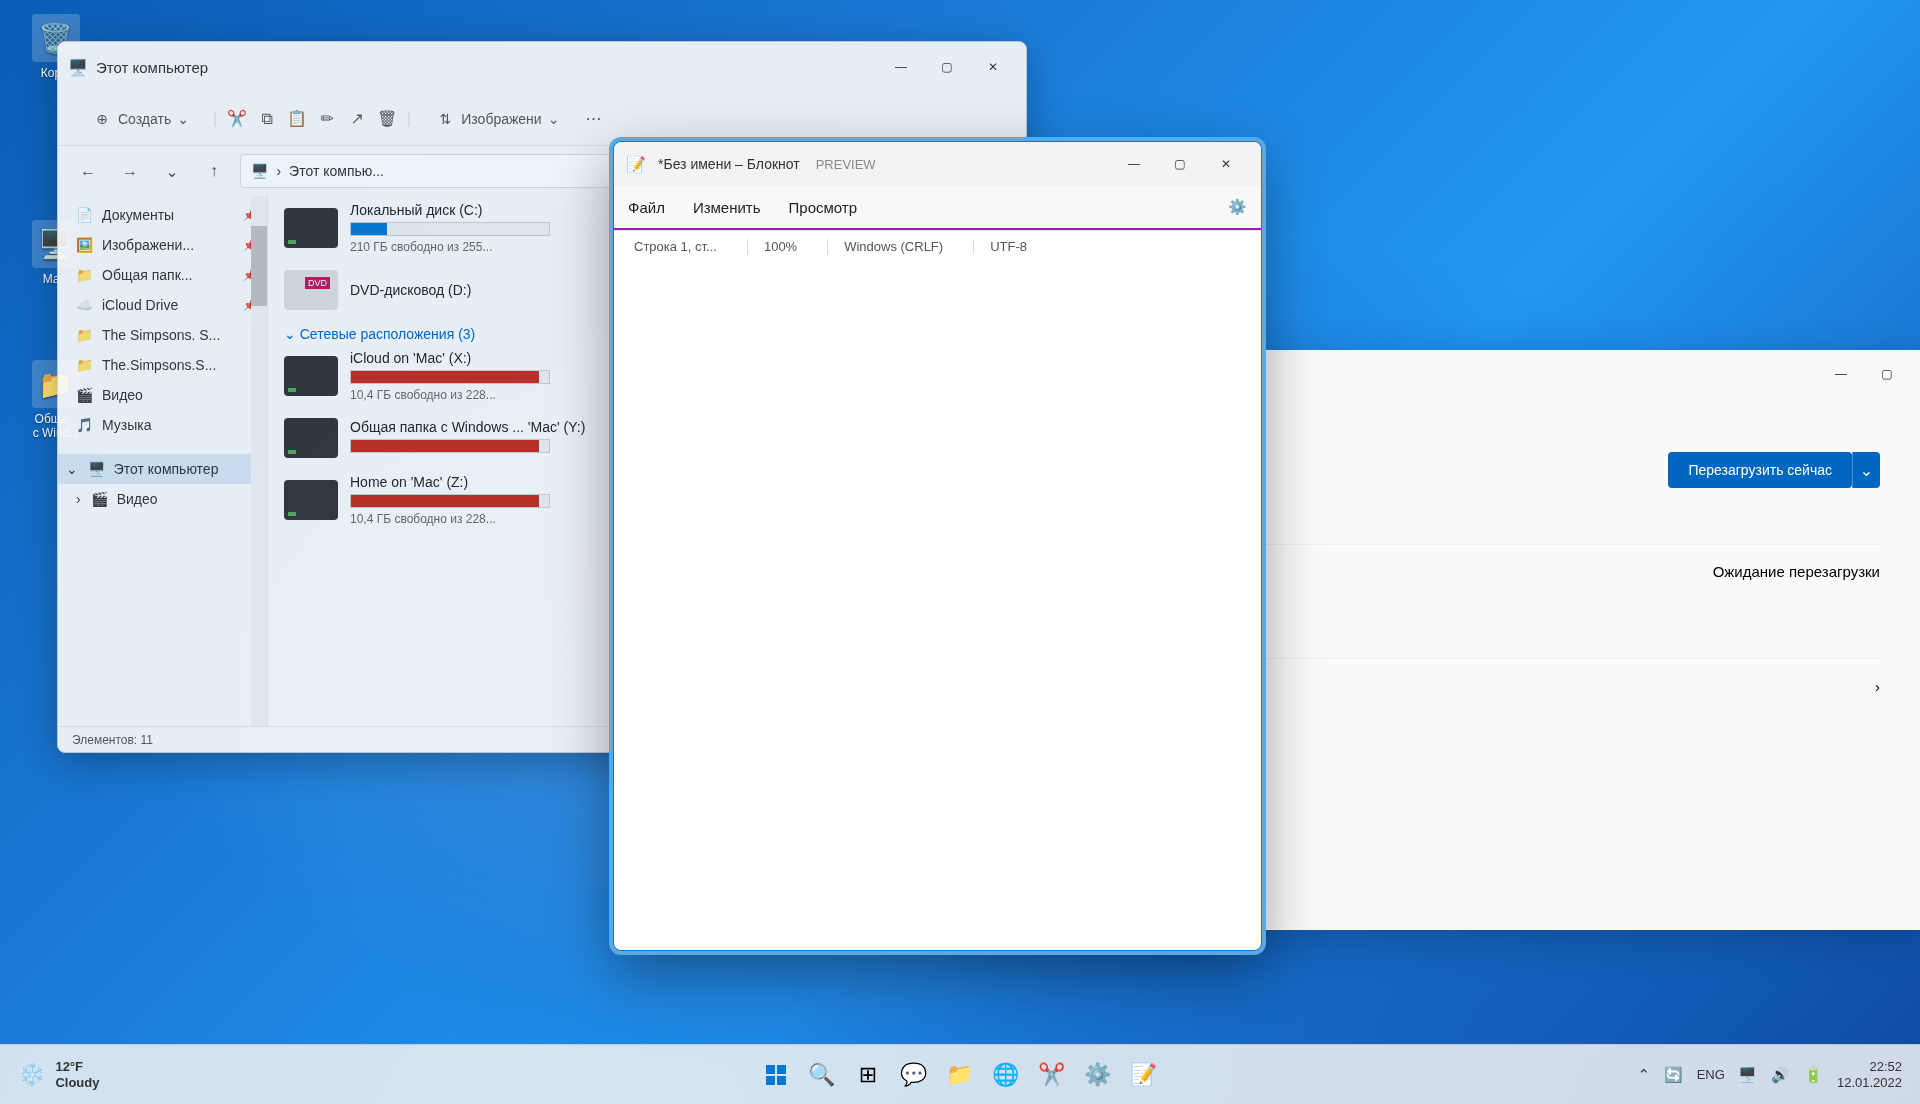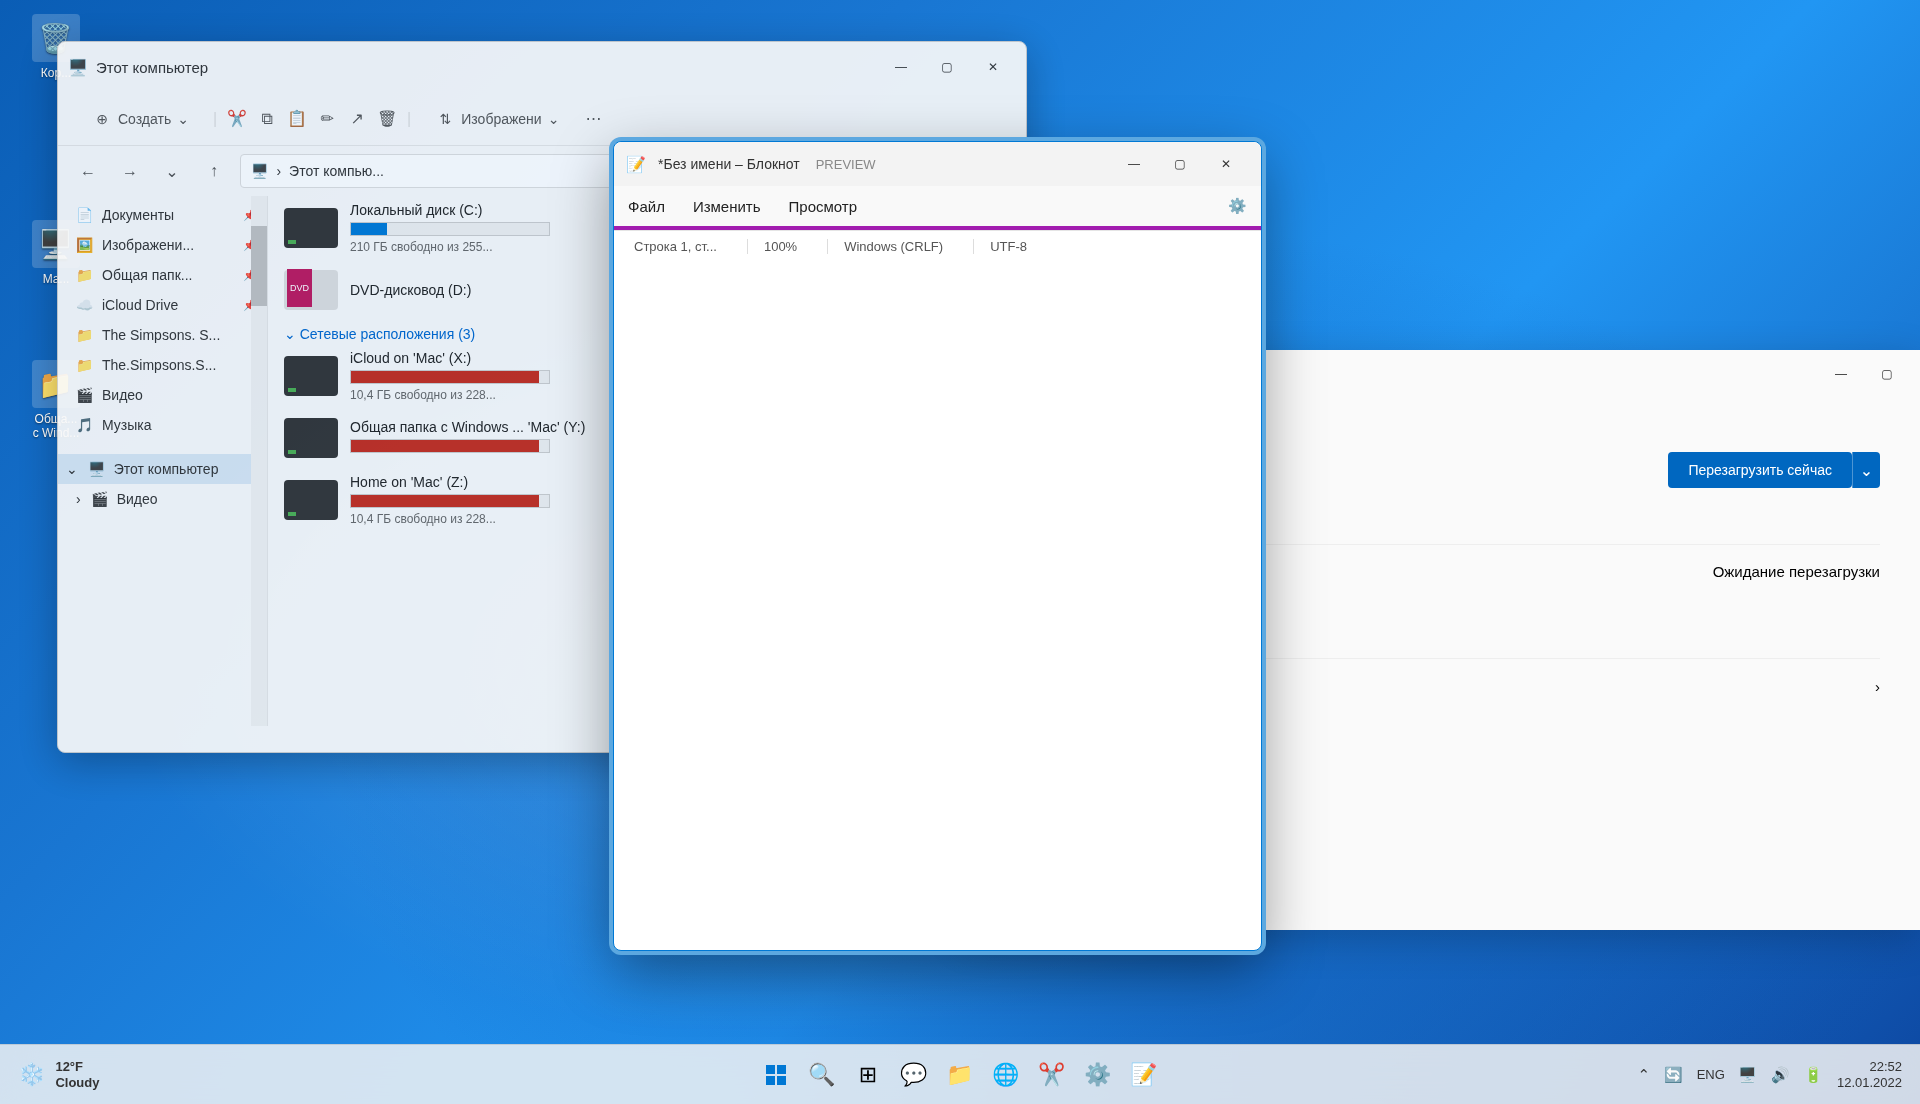--- a/index.html
+++ b/index.html
@@ -55,21 +55,21 @@
 .wup-item { display:flex; align-items:center; justify-content:space-between; padding:18px 0; border-top:1px solid #eee; font-size:15px; }
 .wup-pause { background:white; border:1px solid #ccc; padding:8px 18px; border-radius:4px; font-size:14px; }
 .wup-wc { position:absolute; top:8px; right:10px; display:flex; }
 
 
 .notepad { position: absolute; left: 613px; top: 141px; width: 649px; height: 810px; background: white; border: 1px solid #0078d4; box-shadow: 0 0 0 4px #5ca8e0, 0 20px 60px rgba(0,0,0,0.4); border-radius: 8px; display: flex; flex-direction: column; }
 .np-title { height: 44px; background: #f3f3f3; display: flex; align-items: center; padding: 0 12px; border-radius: 8px 8px 0 0; }
 .np-ico { width: 20px; height: 20px; margin-right: 12px; display:flex; align-items:center; justify-content:center; color:#0078d4; }
 .np-title-text { font-size: 14px; color: #333; }
 .np-preview { font-size: 13px; color: #888; margin-left: 16px; }
-.np-menu { height: 44px; background: #f9f9f9; display: flex; align-items: center; padding: 0 14px; gap: 28px; border-bottom: 4px solid #a21caf; }
+.np-menu { height: 44px; background: #f9f9f9; display: flex; align-items: center; padding: 0 14px; gap: 28px; border-bottom: 2px solid #a21caf; }
 .np-menu-item { font-size: 15px; color: #222; }
 .np-gear { margin-left: auto; }
 .np-body { flex: 1; padding: 14px 18px; font-family: Consolas, monospace; font-size: 17px; color: #222; }
 .cursor { border-left: 1px solid #000; animation: blink 1s infinite; display:inline-block; height:1.1em; vertical-align:text-bottom; }
 @keyframes blink { 50% { opacity: 0; } }
 .np-status { height: 32px; border-top: 1px solid #e5e5e5; display: flex; align-items: center; padding: 0 20px; gap: 30px; font-size: 13px; color: #555; }
 .np-status span { border-left: 1px solid #ddd; padding-left: 16px; }
 .np-status span:first-child { border: none; padding: 0; }
 
 
@@ -205,21 +205,21 @@
         <div class="drive-info">
           <div class="drive-name">Локальный диск (C:)</div>
           <div class="drive-bar">
               <div class="drive-fill" style="width:18%;background:#0078d4"></div>
             </div>
           <div class="drive-free">210 ГБ свободно из 255...</div>
         </div>
       </div>
       <div class="drive">
         <div class="drive-ico dvd">
-            <span style="font-size:9px;color:#fff;background:#be185d;padding:14px 3px;margin:3px">DVD</span>
+            <span style="font-size:9px;color:#fff;background:#be185d;padding:1px 3px;margin:21px">DVD</span>
           </div>
         <div class="drive-info">
             <div class="drive-name">DVD-дисковод (D:)</div>
           </div>
       </div>
       <div class="section-hdr">
           <span>⌄</span>
           <span>Сетевые расположения (3)</span>
         </div>
       <div class="drive">
@@ -252,20 +252,23 @@
         <div class="drive-info">
           <div class="drive-name">Home on 'Mac' (Z:)</div>
           <div class="drive-bar">
               <div class="drive-fill" style="width:95%;background:#c42b1c"></div>
             </div>
           <div class="drive-free">10,4 ГБ свободно из 228...</div>
         </div>
       </div>
     </div>
   </div>
+  <div class="ex-status">
+      <span>Элементов: 11</span>
+    </div>
 </div>
 
 <div class="wupdate">
   <div class="wup-wc">
     <div class="win-btn">—</div>
     <div class="win-btn">▢</div>
   </div>
   <div class="wup-title">...ения Windows</div>
   <div class="wup-row">
     <div style="flex:1">

